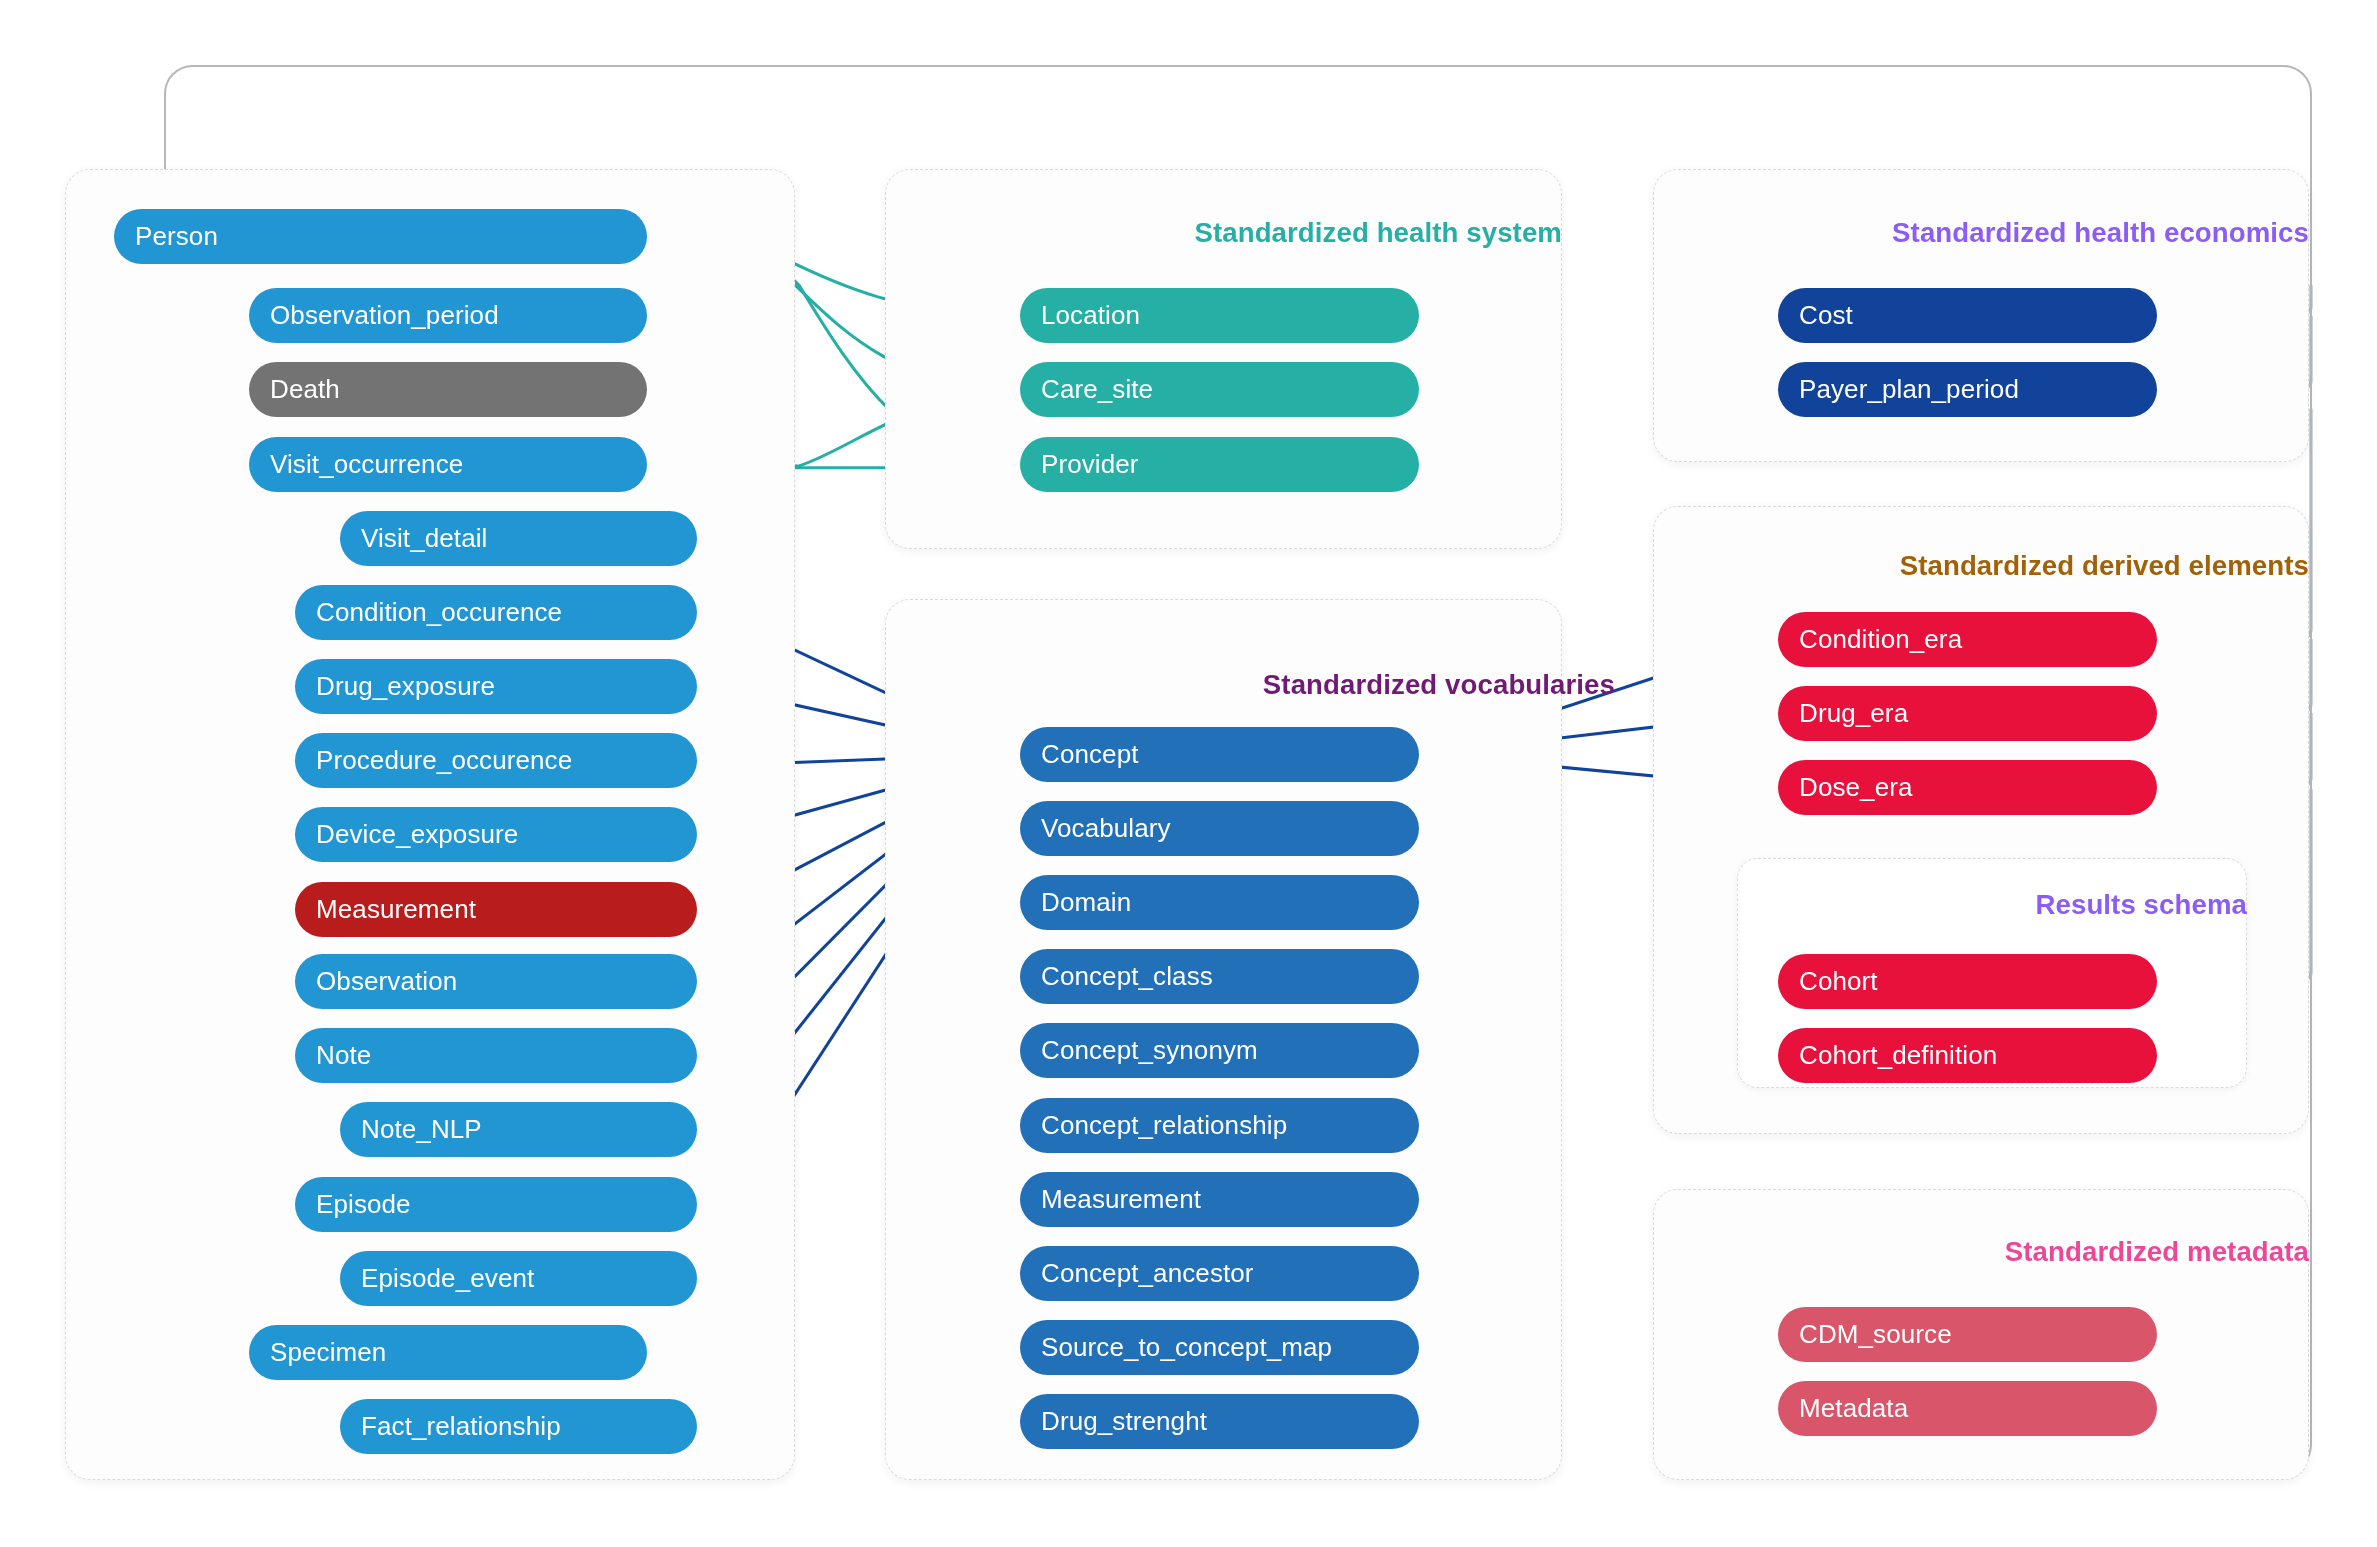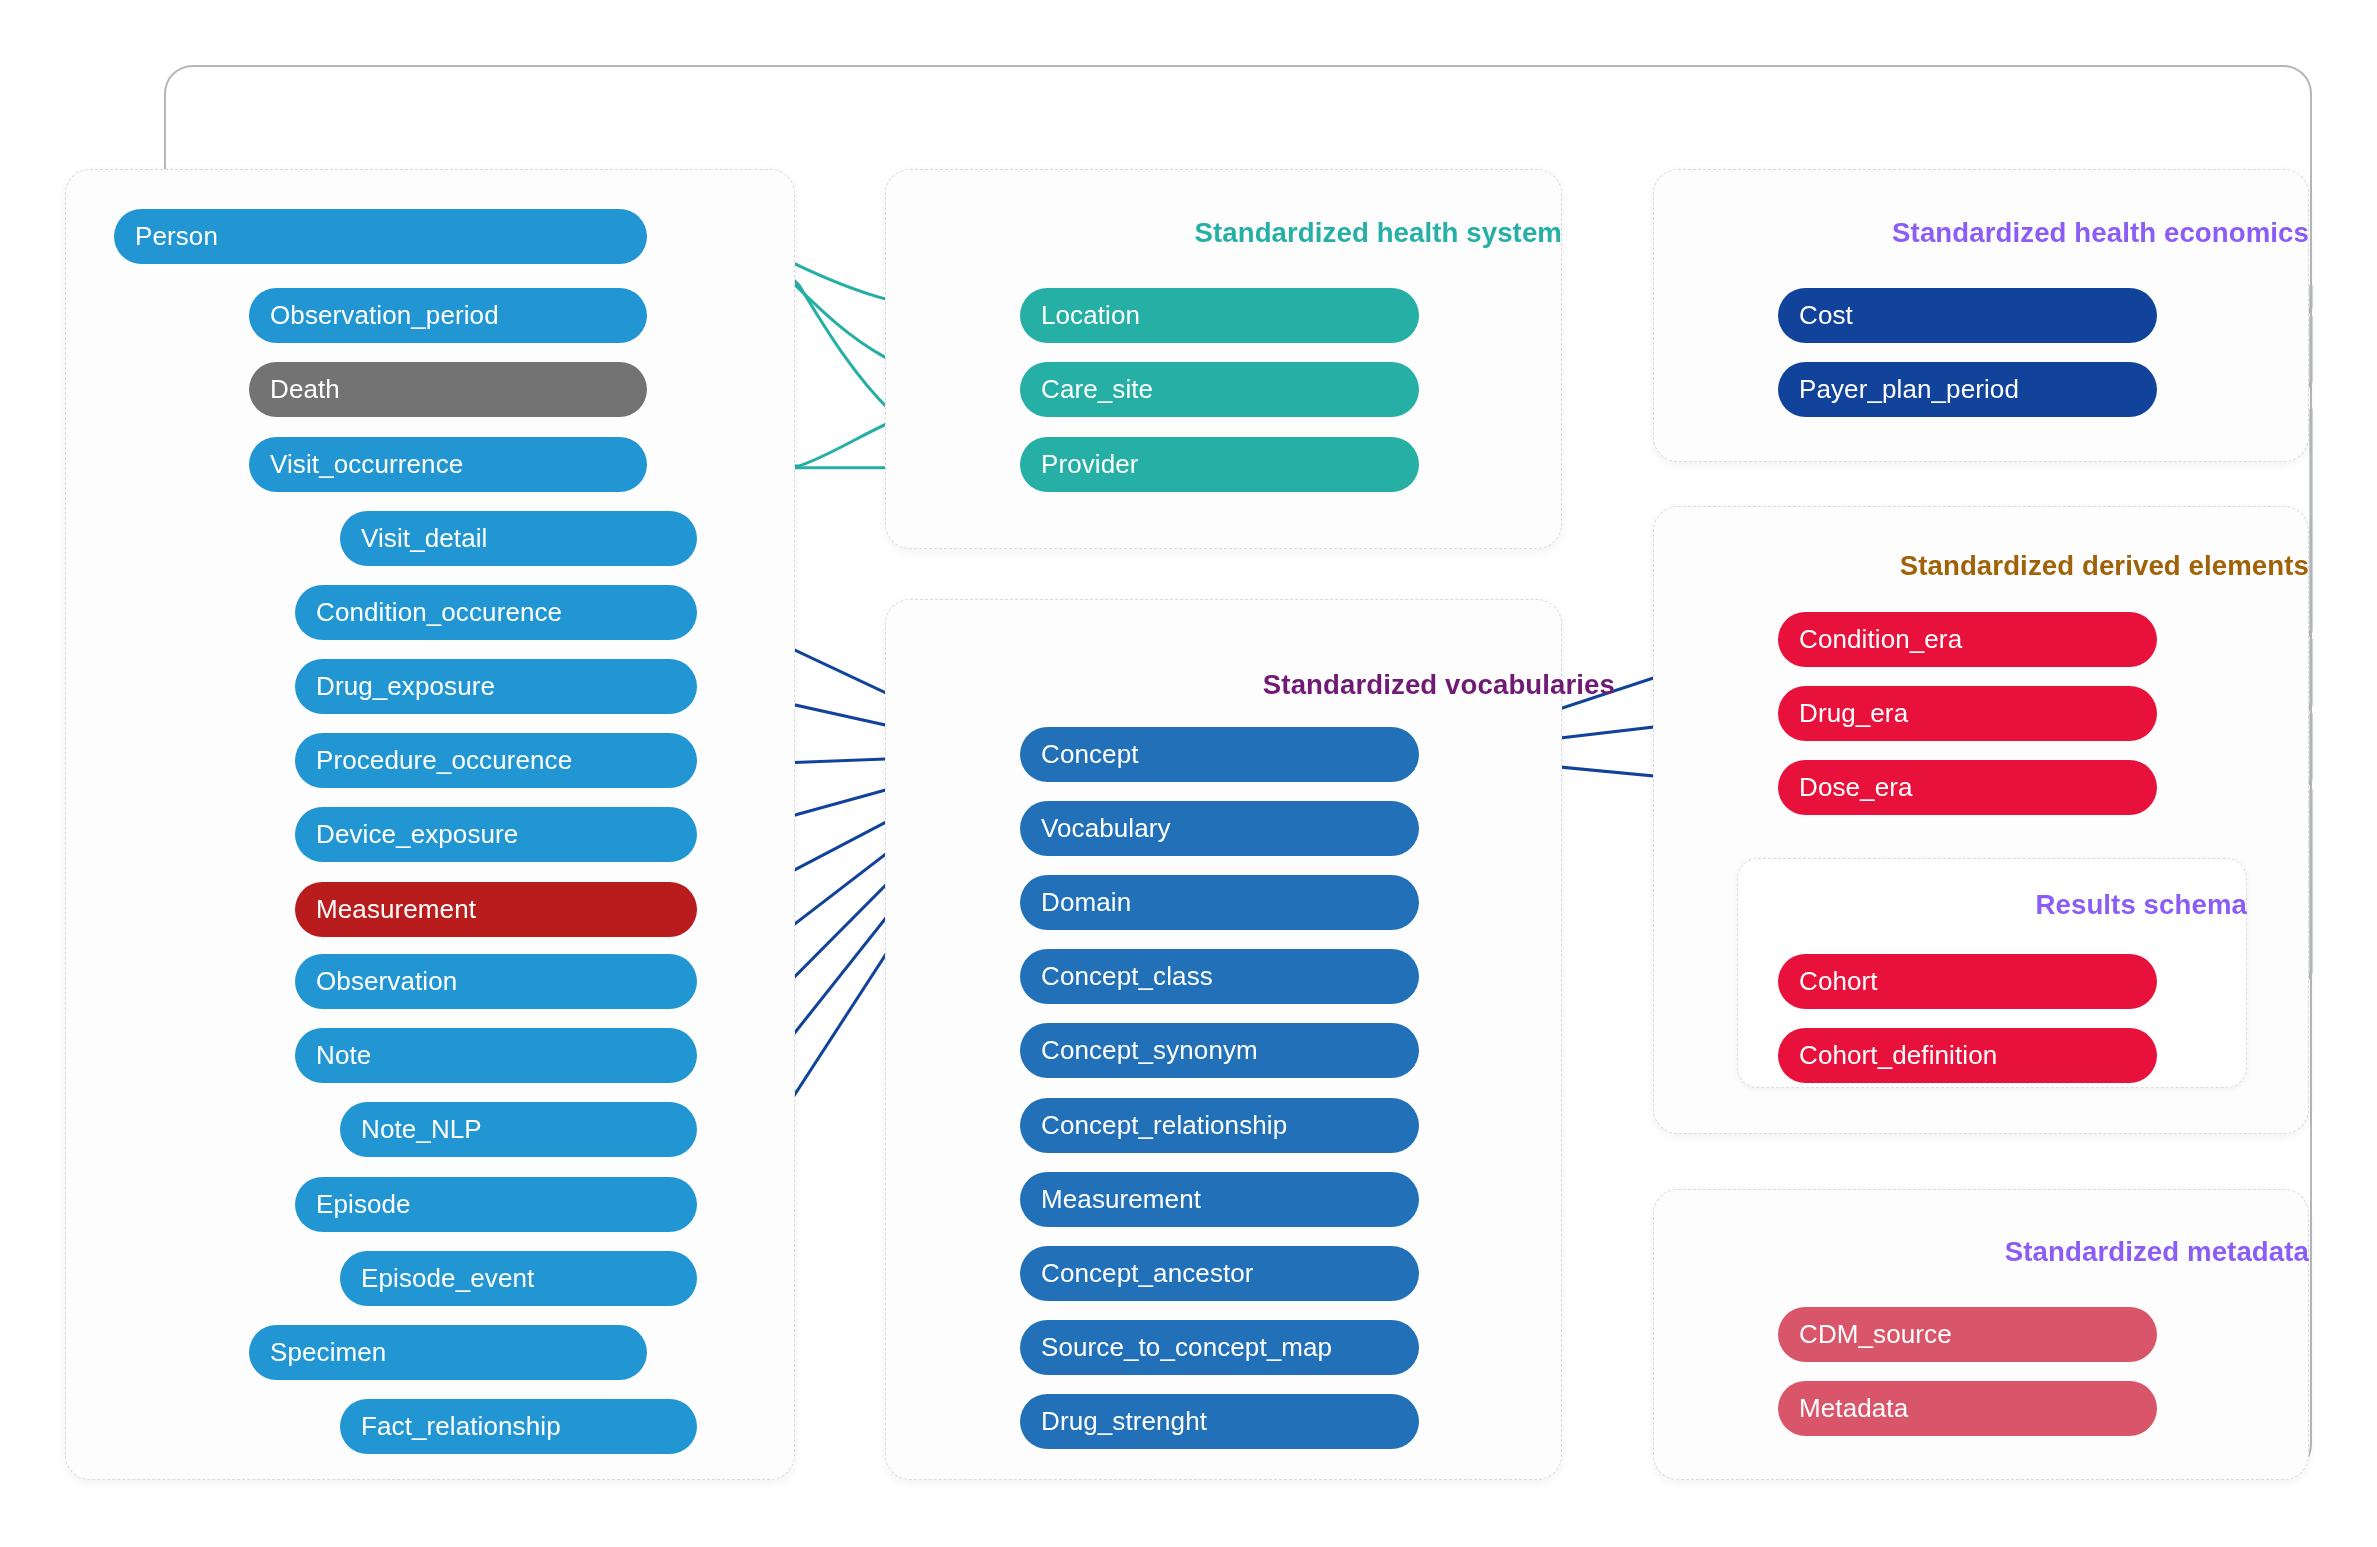--- a/index.html
+++ b/index.html
@@ -302,21 +302,21 @@
   <div class="section-title" style="left:1737px; top:889px; width:510px; color:#8b5cf6;">Results schema</div>
 
   <div class="pill" style="left:1778px; top:954px; width:379px; height:55px; background:#e8113c;">
     <span>Cohort</span>
   </div>
   <div class="pill" style="left:1778px; top:1028px; width:379px; height:55px; background:#e8113c;">
     <span>Cohort_definition</span>
   </div>
 
   <div class="panel" style="left:1653px; top:1189px; width:656px; height:291px;"></div>
-  <div class="section-title" style="left:1653px; top:1236px; width:656px; color:#8b5cf6;">Standardized metadata</div>
+  <div class="section-title" style="left:1653px; top:1236px; width:656px; color:#ec4899;">Standardized metadata</div>
 
   <div class="pill" style="left:1778px; top:1307px; width:379px; height:55px; background:#d9566a;">
     <span>CDM_source</span>
   </div>
   <div class="pill" style="left:1778px; top:1381px; width:379px; height:55px; background:#d9566a;">
     <span>Metadata</span>
   </div>
 
 </div>
 

